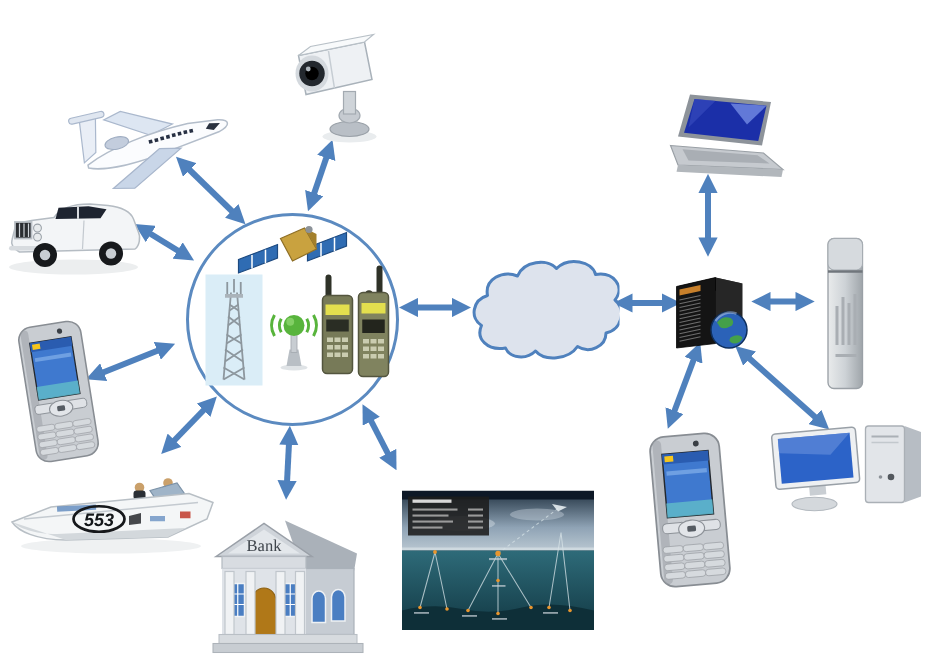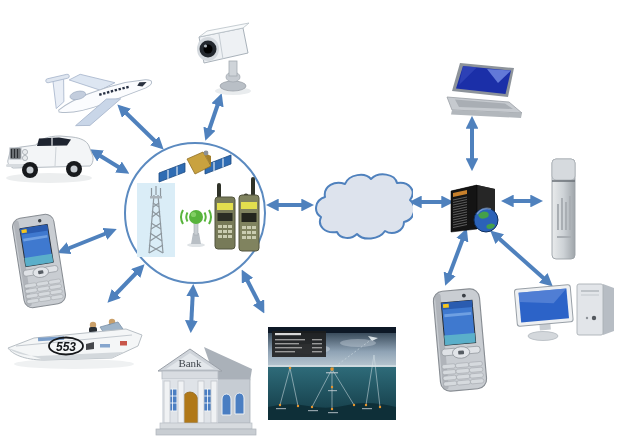--- a/index.html
+++ b/index.html
@@ -145,21 +145,21 @@
       <line x1="12" y1="44" x2="128" y2="33" stroke="#c4cad0" stroke-width="1"></line>
       <rect x="34" y="35" width="26" height="3.5" fill="#3a6fb0" opacity="0.65" transform="rotate(-3 47 36)"></rect>
       <rect x="116" y="39" width="7" height="4.5" fill="#c0392b" opacity="0.85"></rect>
       <rect x="96" y="42" width="10" height="3.5" fill="#3a6fb0" opacity="0.6"></rect>
       <ellipse cx="62" cy="44" rx="17" ry="8.5" fill="none" stroke="#16181b" stroke-width="1.8"></ellipse>
       <text class="boat-num" x="62" y="48.5" text-anchor="middle">553</text>
       <polygon points="82,42 90,40 90,47 82,48" fill="#1a1d20" opacity="0.8"></polygon>
     </svg>
   </div>
 
-  <div class="node" style="left:154px;top:343px;">
+  <div class="node" style="left:140px;top:343px;">
     <svg width="104" height="94" viewBox="0 0 104 94">
       <polygon points="50,4 98,26 96,38 62,38" fill="#aab1b9"></polygon>
       <rect x="62" y="36" width="34" height="44" fill="#c6ccd3" stroke="#aab1b9" stroke-width="0.8"></rect>
       <path d="M68,56 a4.5,5 0 0 1 9,0 v16 h-9 z" fill="#4a7ec2" stroke="#eef1f4" stroke-width="1"></path>
       <path d="M81,55 a4.5,5 0 0 1 9,0 v16 h-9 z" fill="#4a7ec2" stroke="#eef1f4" stroke-width="1"></path>
       <polygon points="4,28 36,6 68,28" fill="#cfd4da" stroke="#9aa0a8" stroke-width="1"></polygon>
       <polygon points="12,26 36,10 60,26" fill="#e3e7eb"></polygon>
       <text class="bank-label" x="36" y="24" text-anchor="middle">Bank</text>
       <rect x="8" y="28" width="56" height="8" fill="#d8dce1" stroke="#b3b9c0" stroke-width="0.8"></rect>
       <rect x="8" y="36" width="56" height="44" fill="#dfe3e8"></rect>

